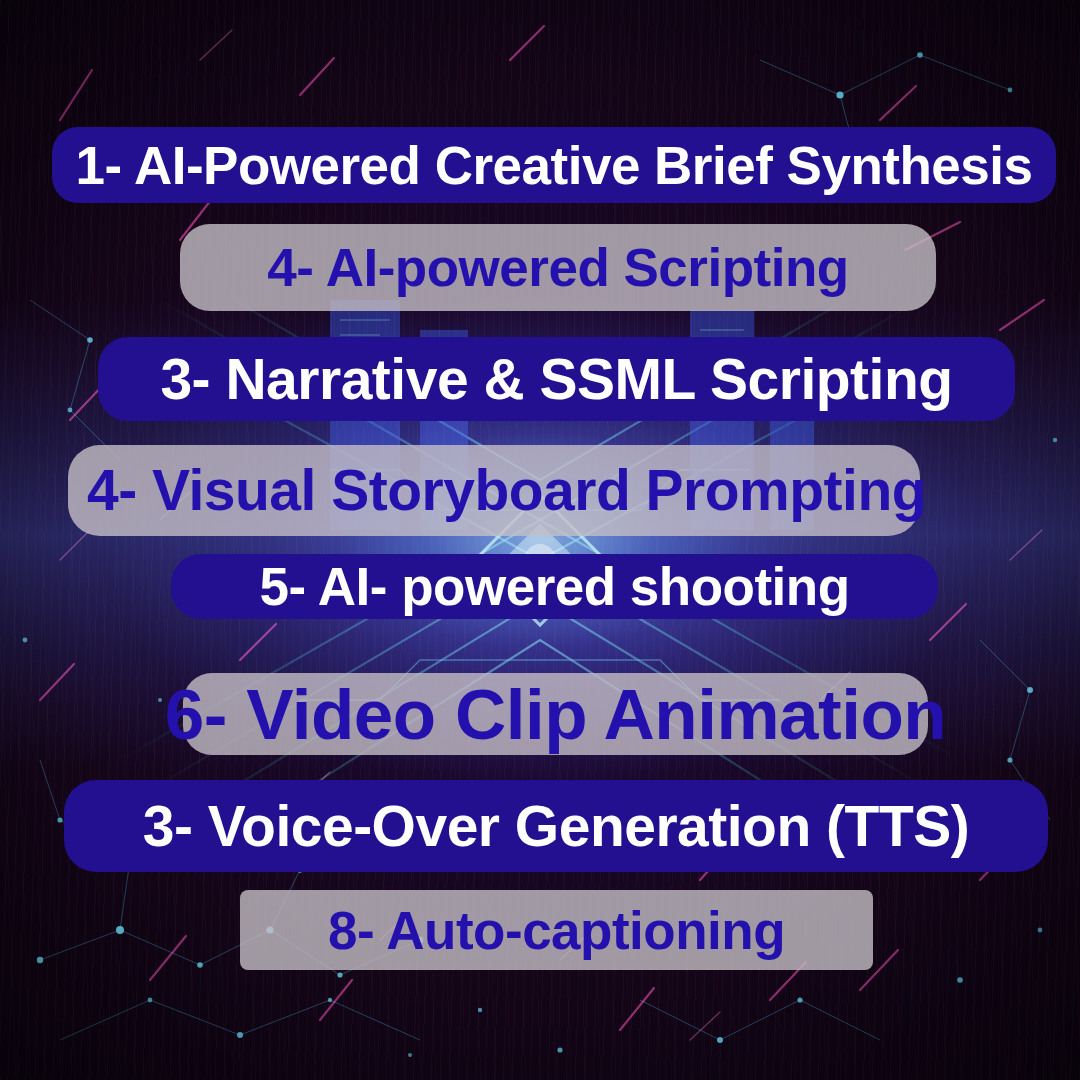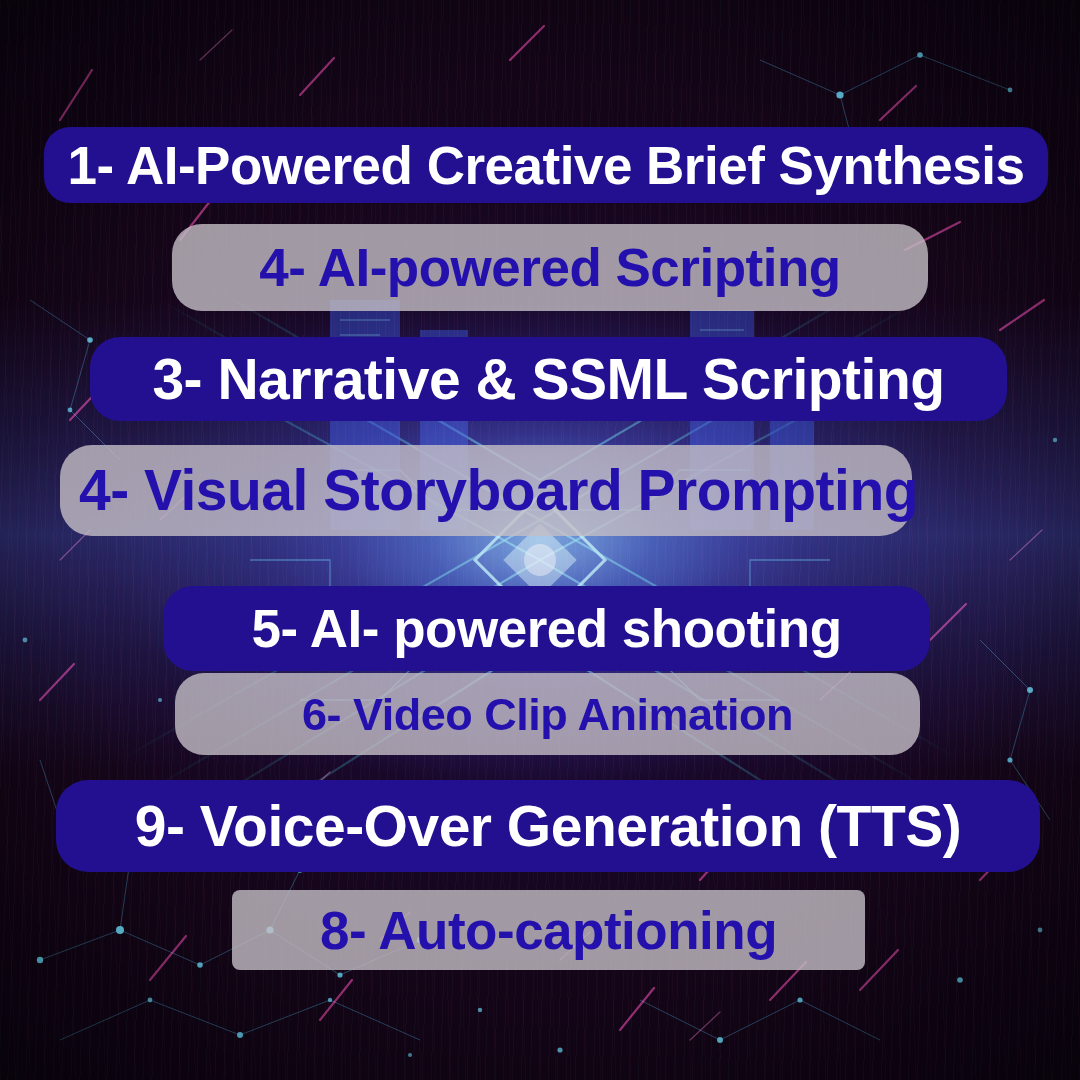--- a/index.html
+++ b/index.html
@@ -62,20 +62,21 @@
   .pill {
     position: absolute;
     display: flex;
     align-items: center;
     justify-content: center;
     border-radius: 28px;
     box-sizing: border-box;
     padding: 0 18px;
     white-space: nowrap;
     letter-spacing: -0.5px;
+    margin-left: 8px;
   }
   .pill .pill-text {
     font-weight: 700;
     line-height: 1;
     display: block;
   }
   .pill.variant-blue {
     background: #221090;
     box-shadow: 0 0 0 0 rgba(0,0,0,0);
   }
@@ -249,27 +250,27 @@
       </div>
       <div class="pill variant-gray" style="left: 172px; top: 224px; width: 756px; height: 87px; border-radius: 30px;">
         <span class="pill-text" style="font-size: 53px;">4- AI-powered Scripting</span>
       </div>
       <div class="pill variant-blue" style="left: 90px; top: 337px; width: 917px; height: 84px; border-radius: 30px;">
         <span class="pill-text" style="font-size: 57px;">3- Narrative &amp; SSML Scripting</span>
       </div>
       <div class="pill variant-gray" style="left: 60px; top: 445px; width: 852px; height: 91px; border-radius: 32px; padding-left: 43px;">
         <span class="pill-text" style="font-size: 57px;">4- Visual Storyboard Prompting</span>
       </div>
-      <div class="pill variant-blue" style="left: 163px; top: 586px; width: 767px; height: 85px; border-radius: 30px;">
+      <div class="pill variant-blue" style="left: 163px; top: 554px; width: 767px; height: 65px; border-radius: 30px;">
         <span class="pill-text" style="font-size: 53px;">5-  AI- powered shooting</span>
       </div>
       <div class="pill variant-gray" style="left: 175px; top: 673px; width: 745px; height: 82px; border-radius: 29px;">
-        <span class="pill-text" style="font-size: 45px;">6- Video Clip Animation</span>
+        <span class="pill-text" style="font-size: 71px;">6- Video Clip Animation</span>
       </div>
       <div class="pill variant-blue" style="left: 56px; top: 780px; width: 984px; height: 92px; border-radius: 32px;">
-        <span class="pill-text" style="font-size: 57px;">9- Voice-Over Generation (TTS)</span>
+        <span class="pill-text" style="font-size: 57px;">3- Voice-Over Generation (TTS)</span>
       </div>
       <div class="pill variant-gray" style="left: 232px; top: 890px; width: 633px; height: 80px; border-radius: 8px;">
         <span class="pill-text" style="font-size: 53px;">8- Auto-captioning</span>
       </div>
     </div>
 
 </div>
 
 </body></html>

